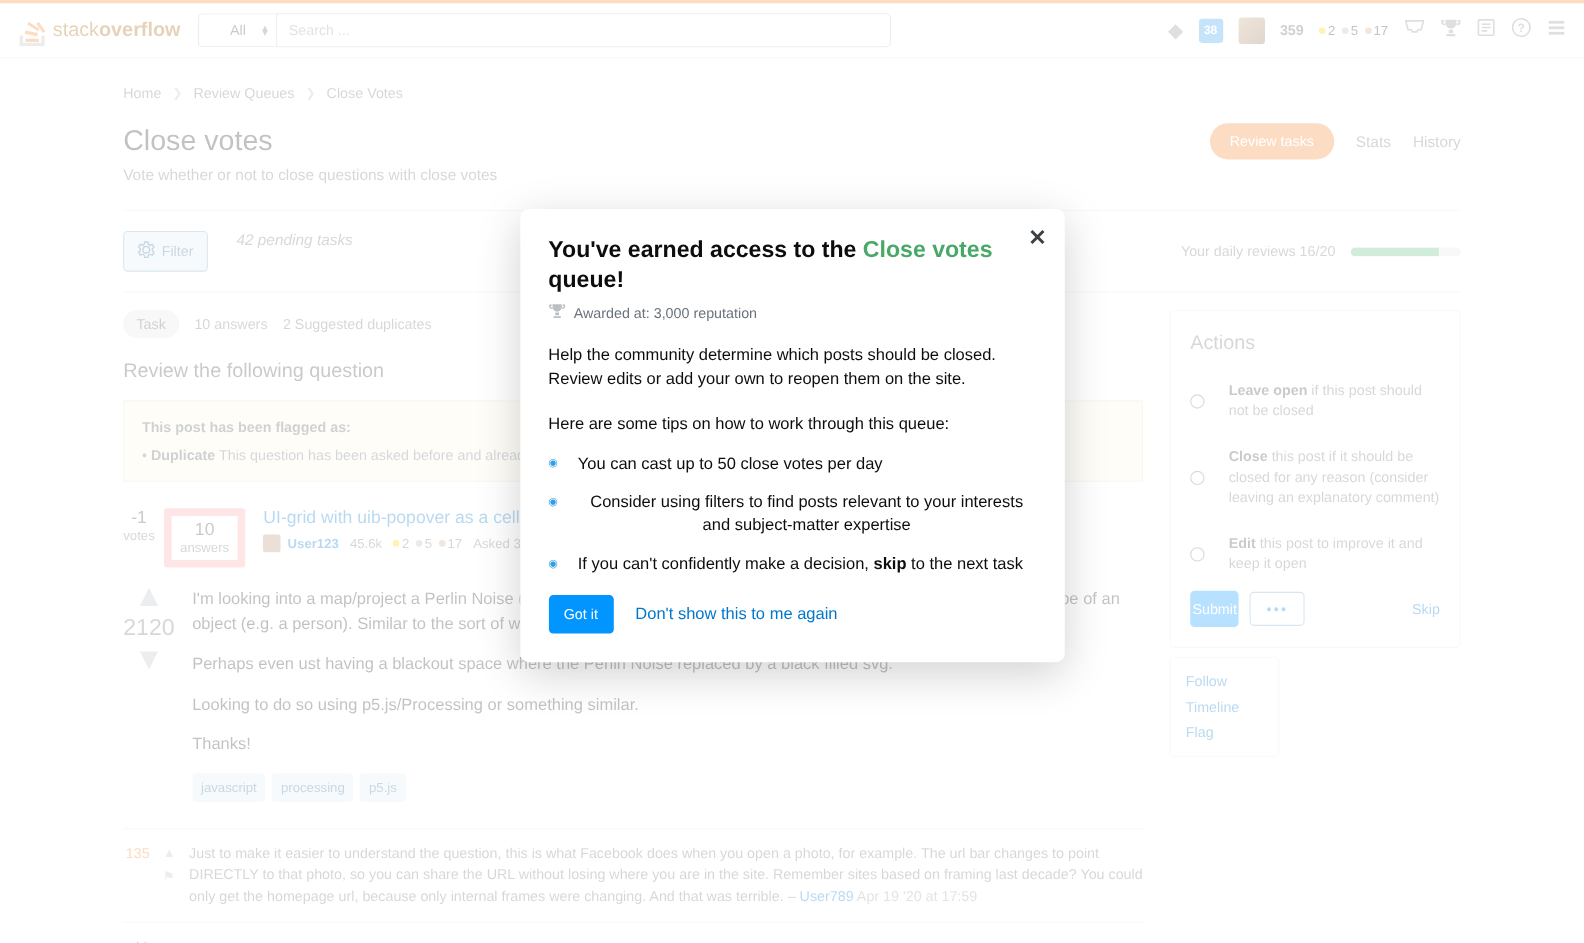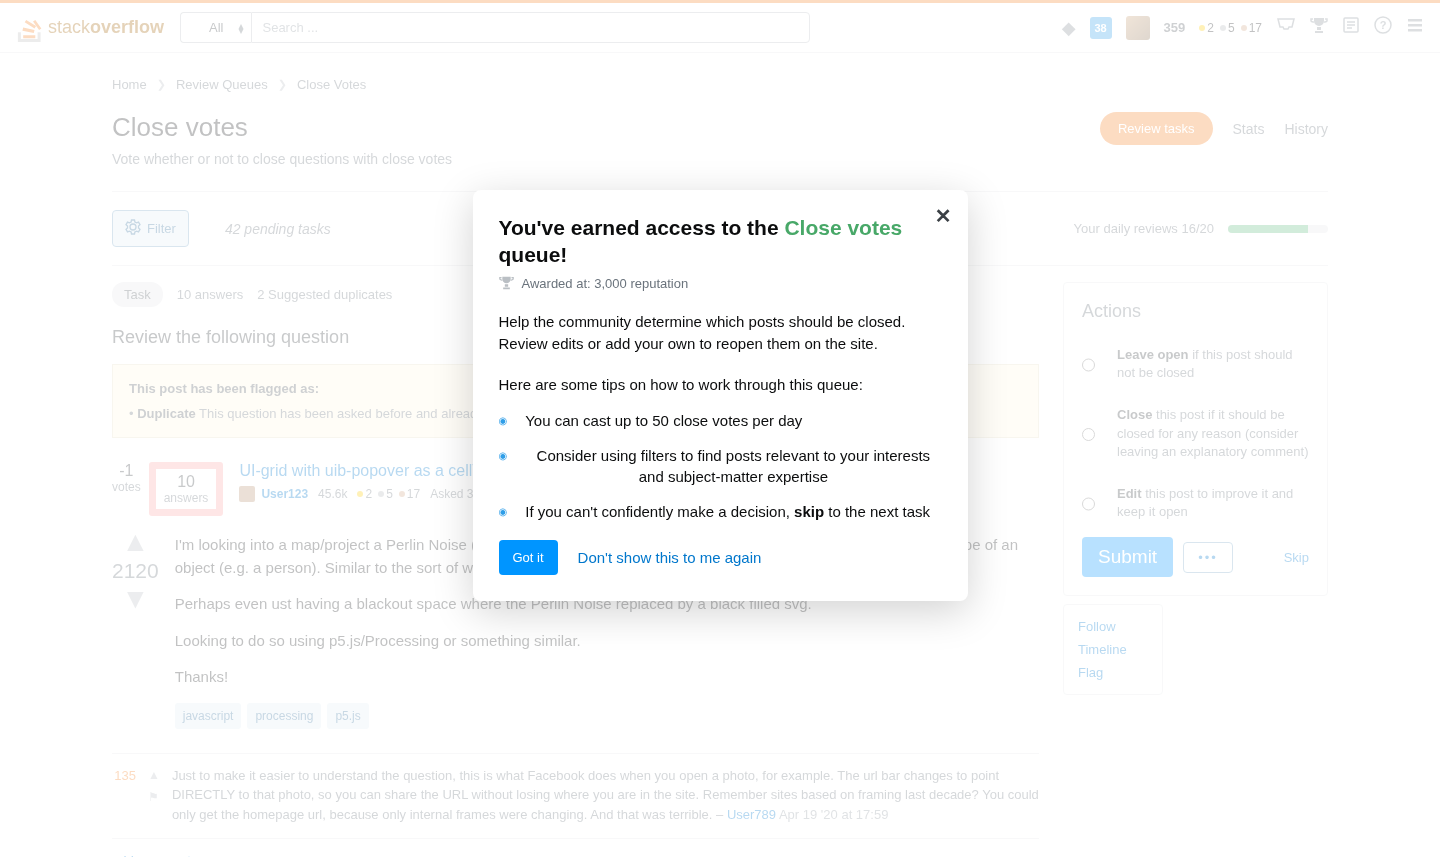--- a/index.html
+++ b/index.html
@@ -32,21 +32,21 @@
 .crumb-sep { color: #babfc4; font-size: 11px; }
 
 .page-head { display: flex; justify-content: space-between; align-items: flex-start; border-bottom: 1px solid #e4e6e8; padding-bottom: 24px; }
 .page-title { font-size: 26px; font-weight: 400; color: #242729; margin-bottom: 8px; }
 .page-sub { color: #6a737c; font-size: 14px; }
 .tabs-right { display: flex; align-items: center; gap: 20px; }
 .btn-primary { background: #f48024; color: #fff; border: none; border-radius: 20px; padding: 9px 18px; font-size: 13px; cursor: pointer; }
 .tab-link { color: #6a737c; font-size: 14px; cursor: pointer; }
 
 .toolbar { display: flex; align-items: center; justify-content: space-between; padding: 18px 0; border-bottom: 1px solid #e4e6e8; }
-.toolbar-left { display: flex; align-items: center; gap: 36px; }
+.toolbar-left { display: flex; align-items: flex-start; gap: 26px; }
 .filter-btn { display: flex; align-items: center; gap: 6px; border: 1px solid #7aa7c7; color: #39739d; background: #e1ecf4; border-radius: 4px; padding: 8px 12px; font-size: 13px; cursor: pointer; }
 .pending { color: #6a737c; font-style: italic; font-size: 14px; }
 .reviews-info { display: flex; align-items: center; gap: 14px; color: #6a737c; font-size: 13px; }
 .progress { width: 100px; height: 8px; background: #e4e6e8; border-radius: 4px; overflow: hidden; }
 .progress-bar { height: 100%; background: #5fba7d; width: 80%; }
 
 .main-layout { display: flex; gap: 24px; padding-top: 16px; }
 .main-col { flex: 1; min-width: 0; }
 .side-col { width: 265px; flex-shrink: 0; }
 
@@ -85,21 +85,21 @@
 .comment-text .u { color: #0077cc; }
 .comment-text .t { color: #9199a1; }
 .add-comment { color: #0077cc; font-size: 13px; margin-top: 14px; display: inline-block; border-top: 1px solid #e4e6e8; padding-top: 14px; width: 100%; }
 
 .actions-panel { border: 1px solid #e4e6e8; border-radius: 4px; padding: 18px; }
 .actions-title { font-size: 18px; color: #6a737c; font-weight: 400; margin-bottom: 18px; }
 .radio-row { display: flex; gap: 22px; font-size: 13px; color: #6a737c; margin-bottom: 14px; line-height: 1.4; margin-top: 24px; }
 .radio-row input { margin-top: 2px; }
 .radio-row b { color: #3b4045; }
 .action-btns { display: flex; align-items: center; gap: 10px; margin-top: 16px; }
-.btn-submit { background: #0095ff; color: #fff; border: none; border-radius: 4px; padding: 9px 16px; font-size: 19px; cursor: pointer; }
+.btn-submit { background: #0095ff; color: #fff; border: none; border-radius: 4px; padding: 9px 2px; font-size: 13px; cursor: pointer; }
 .btn-more { border: 1px solid #7aa7c7; color: #0077cc; background: #fff; border-radius: 4px; padding: 7px 14px; font-size: 13px; cursor: pointer; letter-spacing: 2px; }
 .btn-skip { color: #0077cc; font-size: 13px; margin-left: auto; cursor: pointer; }
 
 .menu-drop { border: 1px solid #e4e6e8; border-radius: 4px; padding: 10px 14px; margin-top: 8px; width: 100px; }
 .menu-drop div { color: #0077cc; font-size: 13px; padding: 4px 0; cursor: pointer; }
 
 .overlay { position: fixed; inset: 0; background: rgba(255,255,255,0.72); display: flex; align-items: flex-start; justify-content: center; padding-top: 190px; }
 .modal { background: #fff; width: 495px; border-radius: 8px; box-shadow: 0 10px 40px rgba(0,0,0,0.18); padding: 24px 26px 26px; position: relative; }
 .modal-close { position: absolute; top: 14px; right: 16px; font-size: 20px; color: #3b4045; cursor: pointer; font-weight: 700; }
 .modal h2 { font-size: 21px; font-weight: 700; color: #0c0d0e; line-height: 1.3; }

